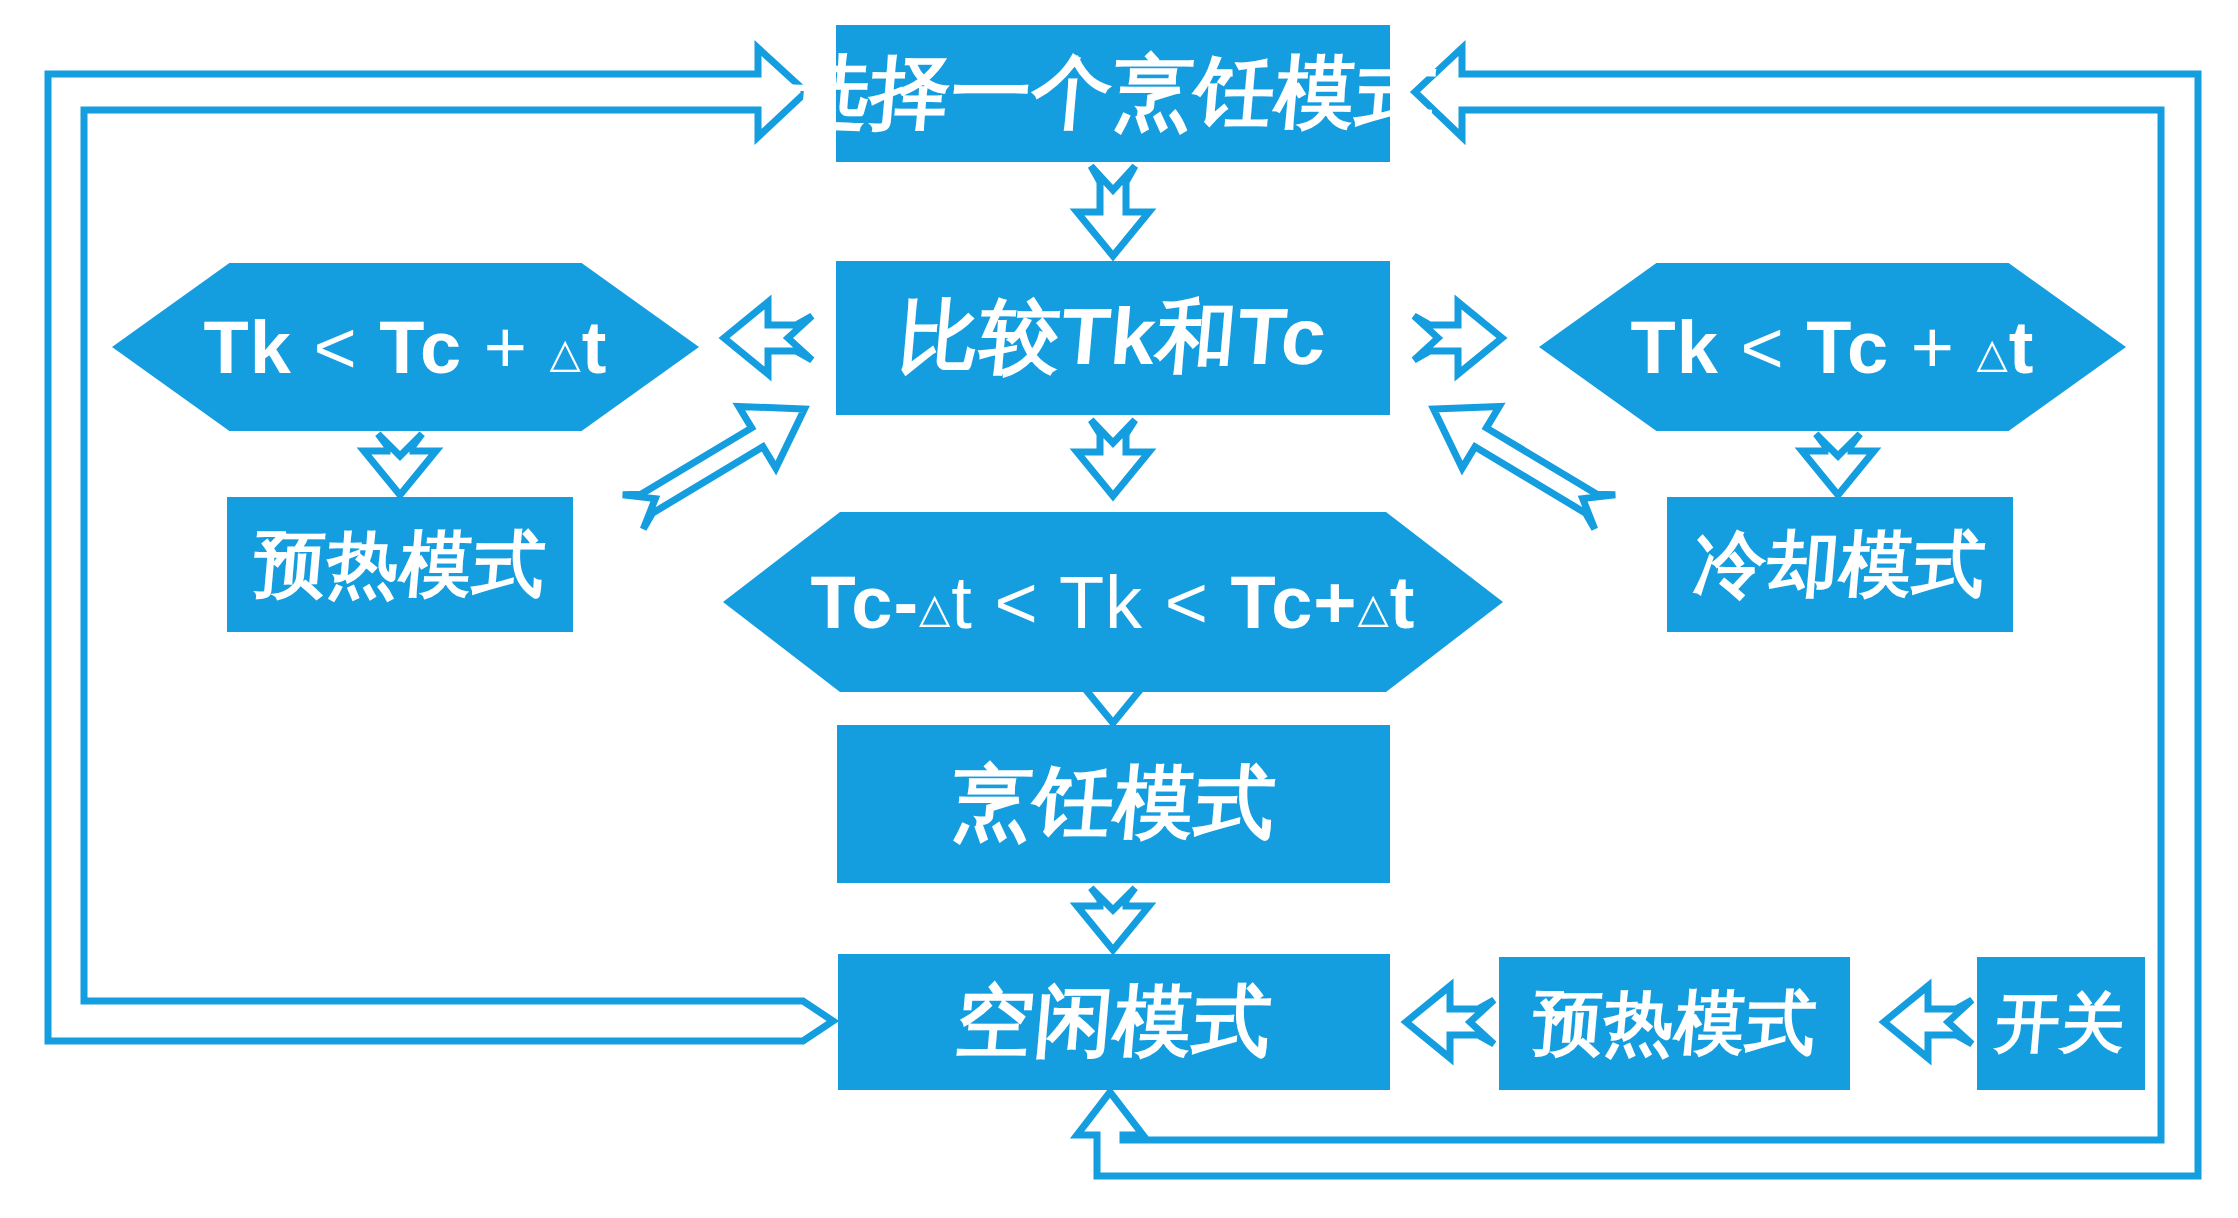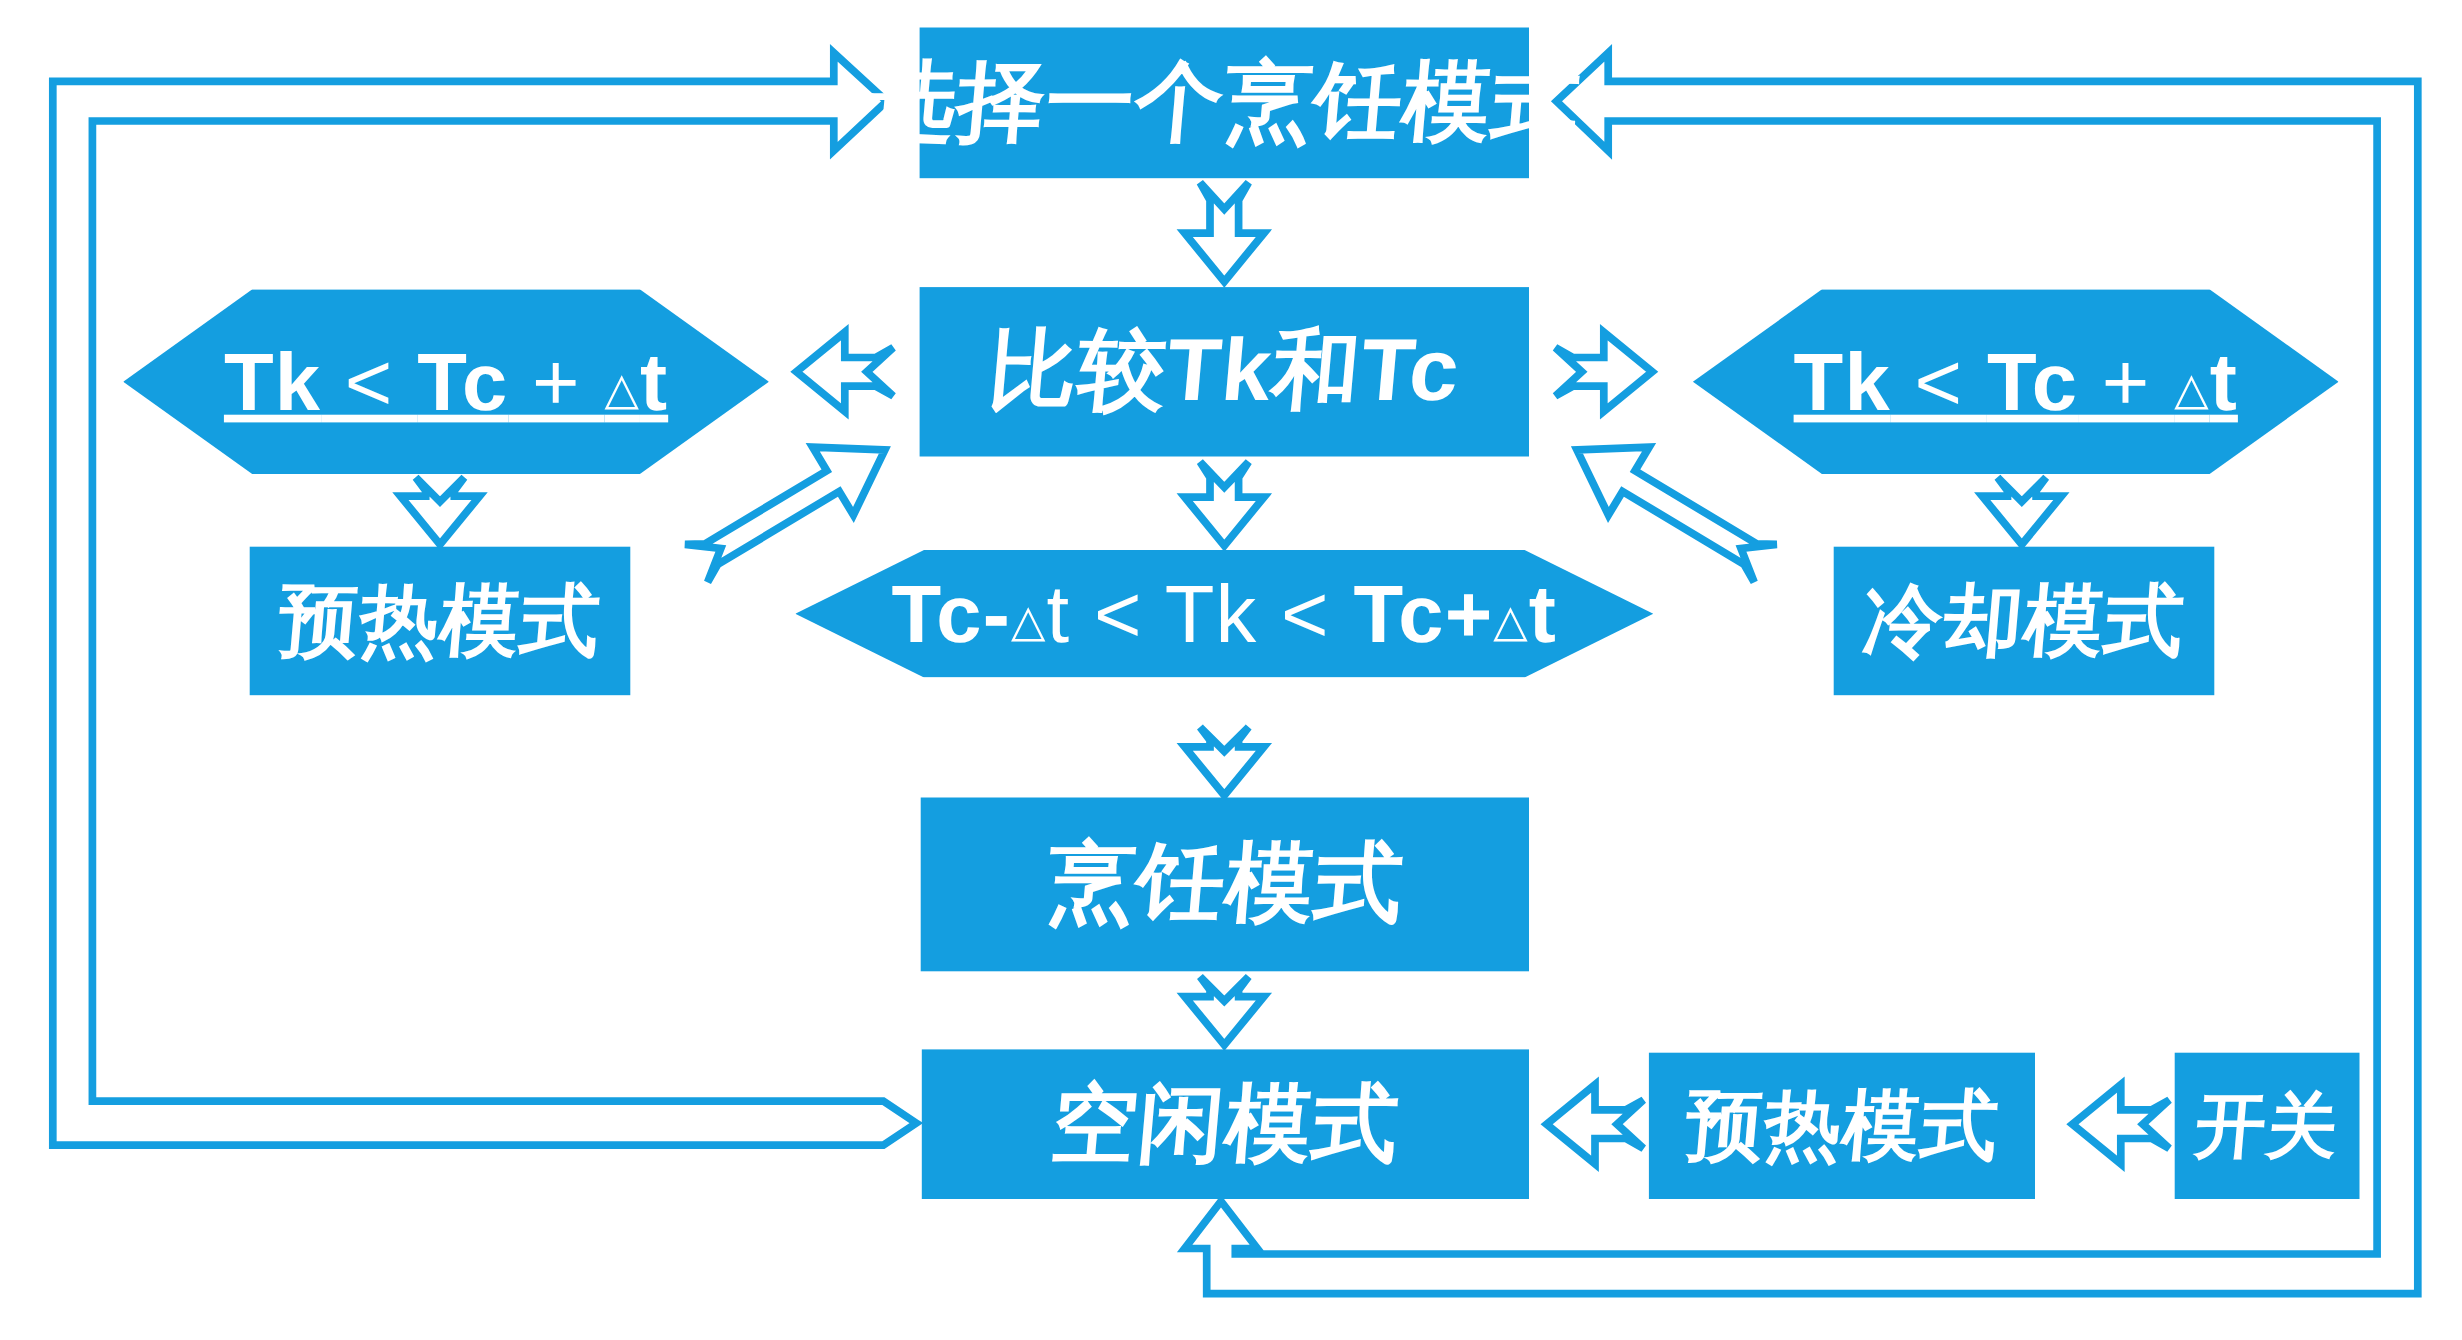--- a/index.html
+++ b/index.html
@@ -2,21 +2,21 @@
 <html><head>
 <meta charset="utf-8">
 <style>
   html,body{margin:0;padding:0;background:#ffffff;}
   .stage{position:relative;width:2238px;height:1218px;background:#fff;overflow:hidden;
          font-family:"Liberation Sans","DejaVu Sans",sans-serif;}
   .wires{position:absolute;left:0;top:0;width:2238px;height:1218px;}
   .wires path{fill:#ffffff;stroke:#149ee0;stroke-width:7;stroke-linejoin:miter;}
   .node{position:absolute;background:#149ee0;color:#ffffff;display:flex;
         align-items:center;justify-content:center;font-weight:700;}
-  .hex{clip-path:polygon(20% 0,80% 0,100% 50%,80% 100%,20% 100%,0 50%);text-decoration:underline;}
+  .hex{clip-path:polygon(20% 0,80% 0,100% 50%,80% 100%,20% 100%,0 50%);}
   .hexc{clip-path:polygon(15% 0,85% 0,100% 50%,85% 100%,15% 100%,0 50%);}
   .lbl{white-space:nowrap;letter-spacing:1px;}
   .cjk{transform:skewX(-5deg);}
   .seg-b{font-weight:700;}
   .seg-l{font-weight:400;}
   .seg-d{font-size:.55em;font-weight:700;vertical-align:.14em;}
 </style>
 </head>
 <body>
 
@@ -73,21 +73,21 @@
   </div>
 
   <div class="node" style="left:227px;top:497px;width:346px;height:135px;font-size:72px;">
     <span class="lbl cjk">预热模式</span>
   </div>
 
   <div class="node" style="left:1667px;top:497px;width:346px;height:135px;font-size:72px;">
     <span class="lbl cjk">冷却模式</span>
   </div>
 
-  <div class="node hexc" style="left:723px;top:500px;width:780px;height:116px;font-size:74px;">
+  <div class="node hexc" style="left:723px;top:512px;width:780px;height:180px;font-size:74px;">
     <span class="lbl"><span class="seg-b">Tc</span><span class="seg-b">-</span><span class="seg-l seg-d">△</span><span class="seg-l">t</span><span class="seg-l"> &lt; </span><span class="seg-l">Tk</span><span class="seg-l"> &lt; </span><span class="seg-b">Tc</span><span class="seg-b">+</span><span class="seg-l seg-d">△</span><span class="seg-b">t</span></span>
   </div>
 
   <div class="node" style="left:837px;top:725px;width:553px;height:158px;font-size:80px;">
     <span class="lbl cjk">烹饪模式</span>
   </div>
 
   <div class="node" style="left:838px;top:954px;width:552px;height:136px;font-size:78px;">
     <span class="lbl cjk">空闲模式</span>
   </div>

